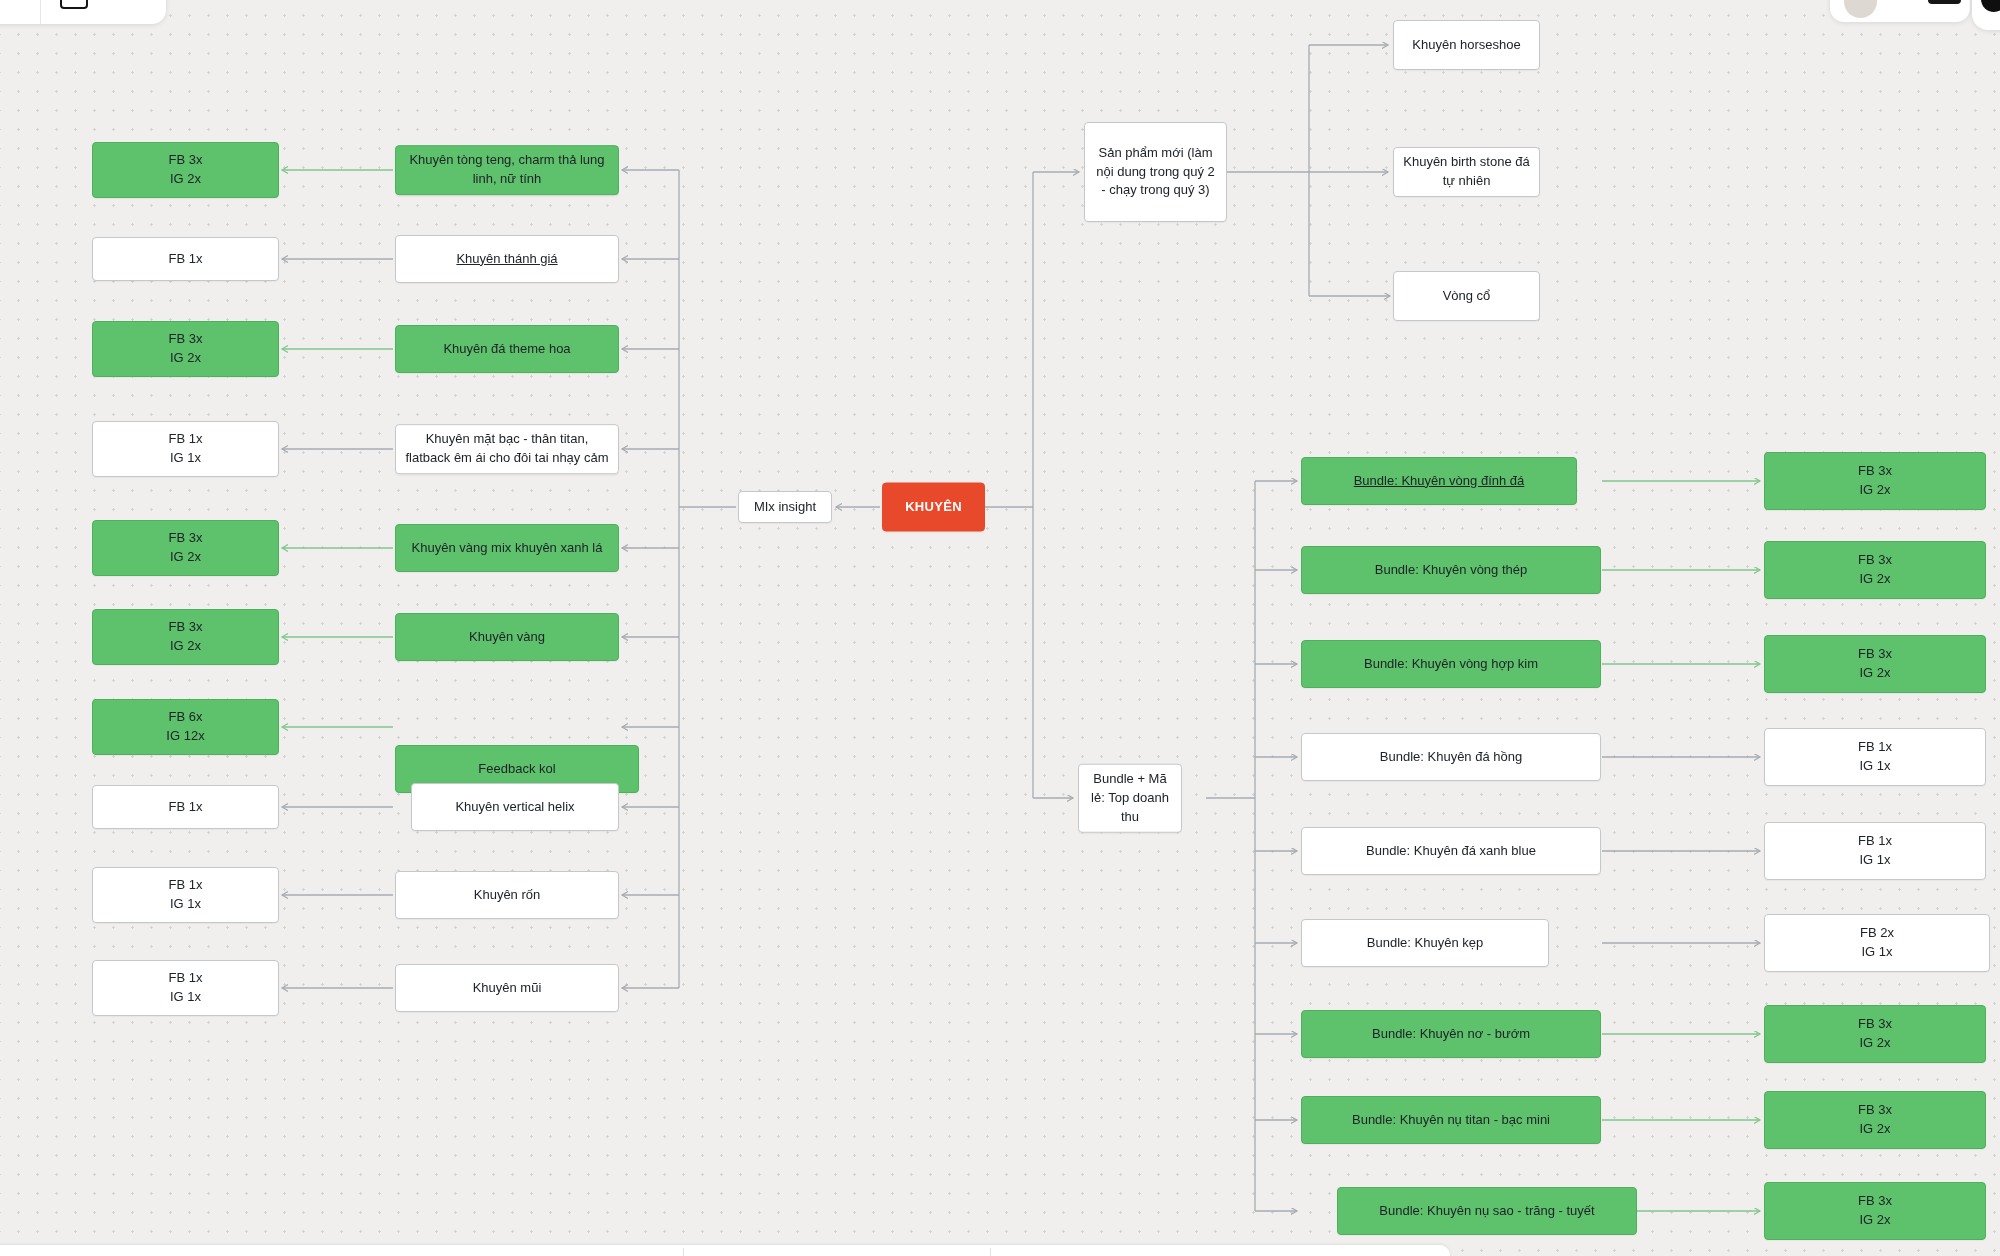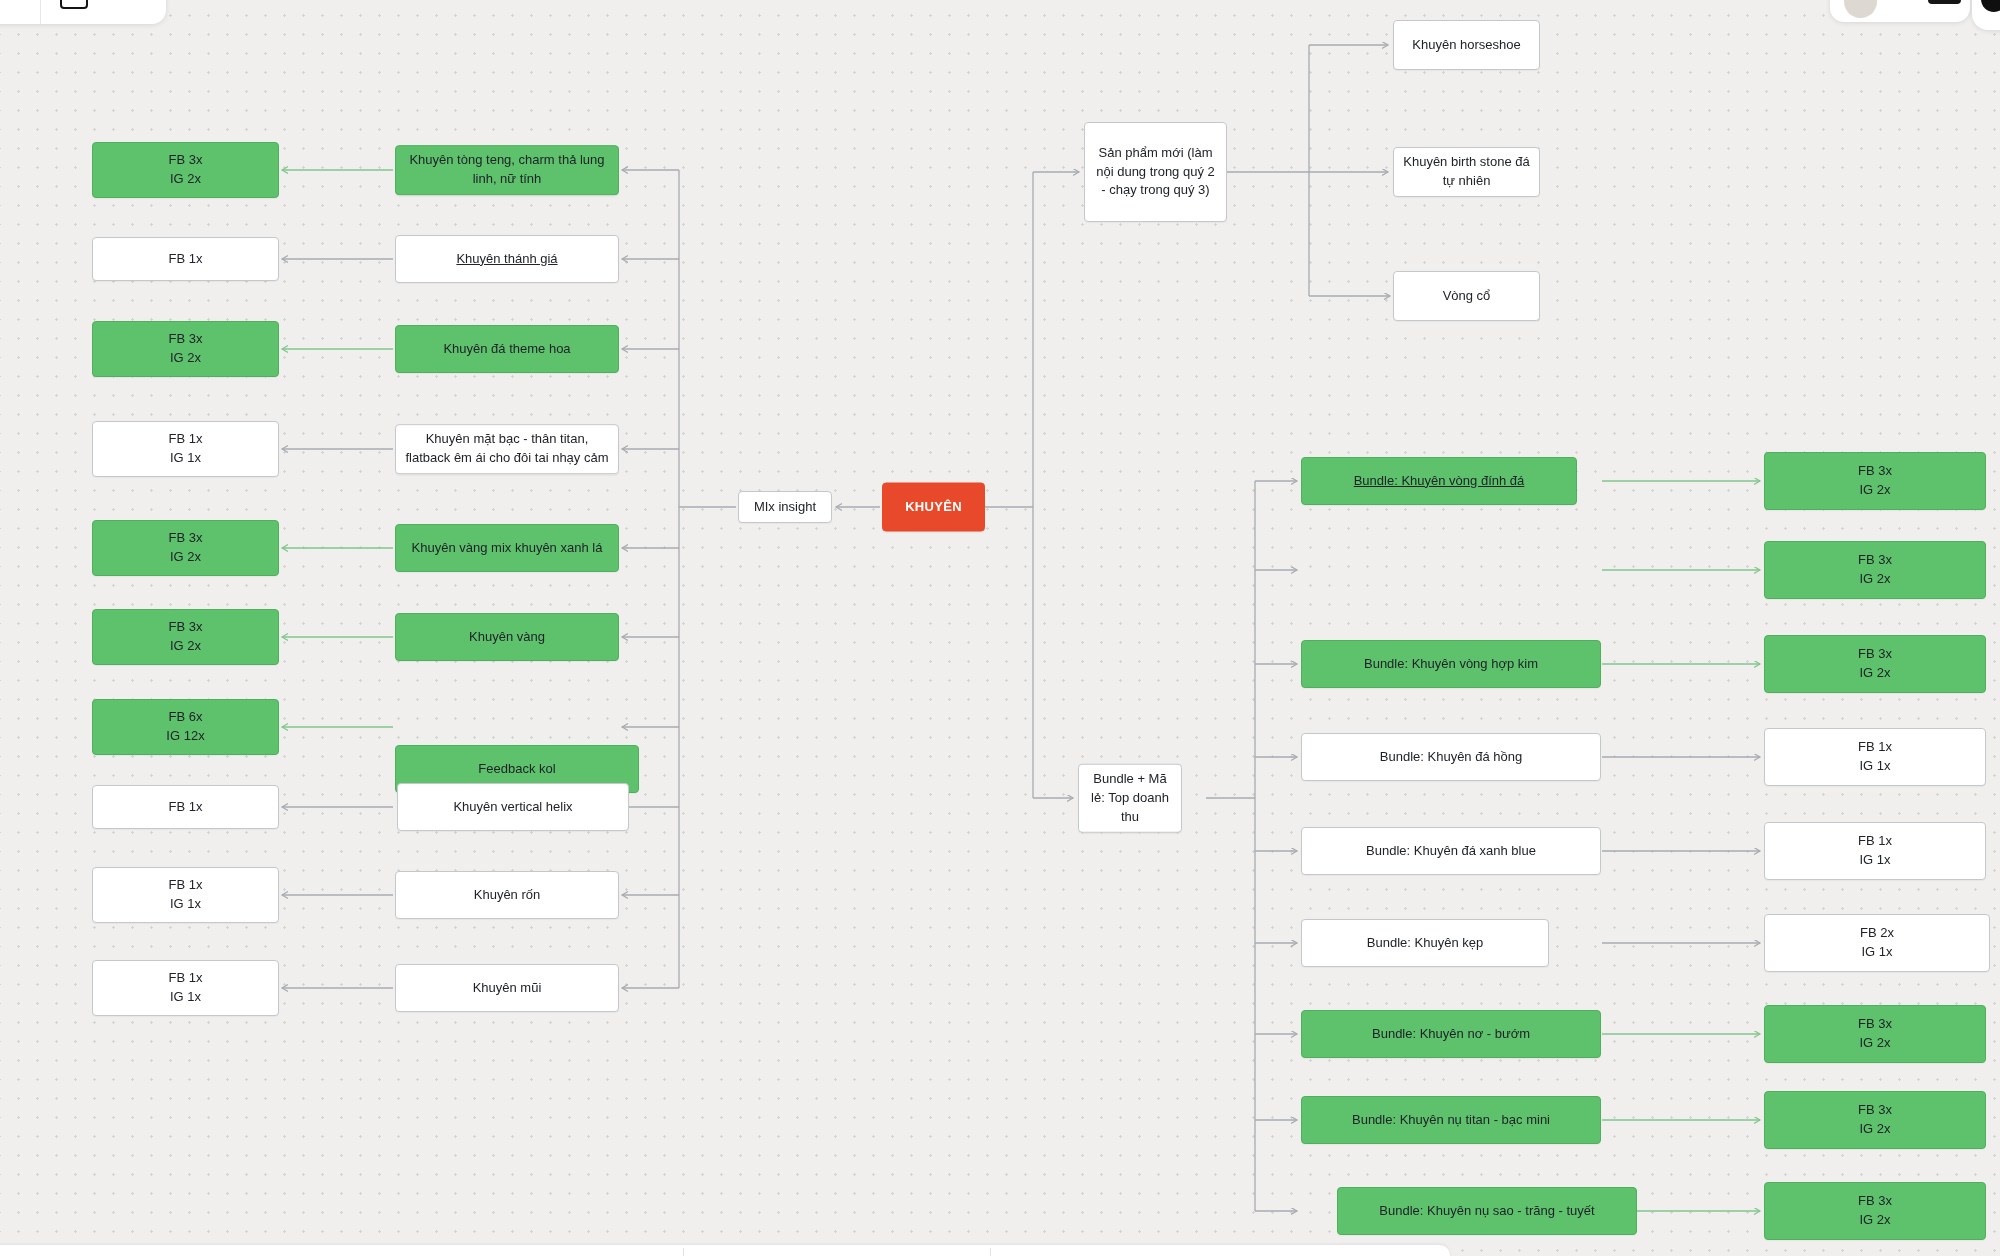--- a/index.html
+++ b/index.html
@@ -135,33 +135,34 @@
     <div class="node green" style="left: 92px; top: 548px; width: 187px; min-height: 56px;">FB 3x
 IG 2x</div>
     <div class="node green" style="left: 395px; top: 548px; width: 224px; min-height: 48px;">Khuyên vàng mix khuyên xanh lá</div>
     <div class="node green" style="left: 92px; top: 637px; width: 187px; min-height: 56px;">FB 3x
 IG 2x</div>
     <div class="node green" style="left: 395px; top: 637px; width: 224px; min-height: 48px;">Khuyên vàng</div>
     <div class="node green" style="left: 92px; top: 727px; width: 187px; min-height: 56px;">FB 6x
 IG 12x</div>
     <div class="node green" style="left: 395px; top: 769px; width: 244px; min-height: 48px;">Feedback kol</div>
     <div class="node white" style="left: 92px; top: 807px; width: 187px; min-height: 44px;">FB 1x</div>
-    <div class="node white" style="left: 397px; top: 807px; width: 232px; min-height: 48px;">Khuyên vertical helix</div>
+    <div class="node white" style="left: 411px; top: 807px; width: 208px; min-height: 48px;">Khuyên vertical helix</div>
     <div class="node white" style="left: 92px; top: 895px; width: 187px; min-height: 56px;">FB 1x
 IG 1x</div>
     <div class="node white" style="left: 395px; top: 895px; width: 224px; min-height: 48px;">Khuyên rốn</div>
     <div class="node white" style="left: 92px; top: 988px; width: 187px; min-height: 56px;">FB 1x
 IG 1x</div>
     <div class="node white" style="left: 395px; top: 988px; width: 224px; min-height: 48px;">Khuyên mũi</div>
     <div class="node white" style="left: 1393px; top: 45px; width: 147px; min-height: 50px;">Khuyên horseshoe</div>
     <div class="node white" style="left: 1393px; top: 172px; width: 147px; min-height: 50px;">Khuyên birth stone đá tự nhiên</div>
     <div class="node white" style="left: 1393px; top: 296px; width: 147px; min-height: 50px; text-align: center;">Vòng cổ</div>
     <div class="node green" style="left: 1301px; top: 481px; width: 276px; min-height: 48px; text-decoration: underline;">Bundle: Khuyên vòng đính đá</div>
     <div class="node green" style="left: 1764px; top: 481px; width: 222px; min-height: 58px;">FB 3x
 IG 2x</div>
+    <div class="node green" style="left: 1301px; top: 570px; width: 300px; min-height: 48px;">Bundle: Khuyên vòng thép</div>
     <div class="node green" style="left: 1764px; top: 570px; width: 222px; min-height: 58px;">FB 3x
 IG 2x</div>
     <div class="node green" style="left: 1301px; top: 664px; width: 300px; min-height: 48px;">Bundle: Khuyên vòng hợp kim</div>
     <div class="node green" style="left: 1764px; top: 664px; width: 222px; min-height: 58px;">FB 3x
 IG 2x</div>
     <div class="node white" style="left: 1301px; top: 757px; width: 300px; min-height: 48px;">Bundle: Khuyên đá hồng</div>
     <div class="node white" style="left: 1764px; top: 757px; width: 222px; min-height: 58px;">FB 1x
 IG 1x</div>
     <div class="node white" style="left: 1301px; top: 851px; width: 300px; min-height: 48px;">Bundle: Khuyên đá xanh blue</div>
     <div class="node white" style="left: 1764px; top: 851px; width: 222px; min-height: 58px;">FB 1x

